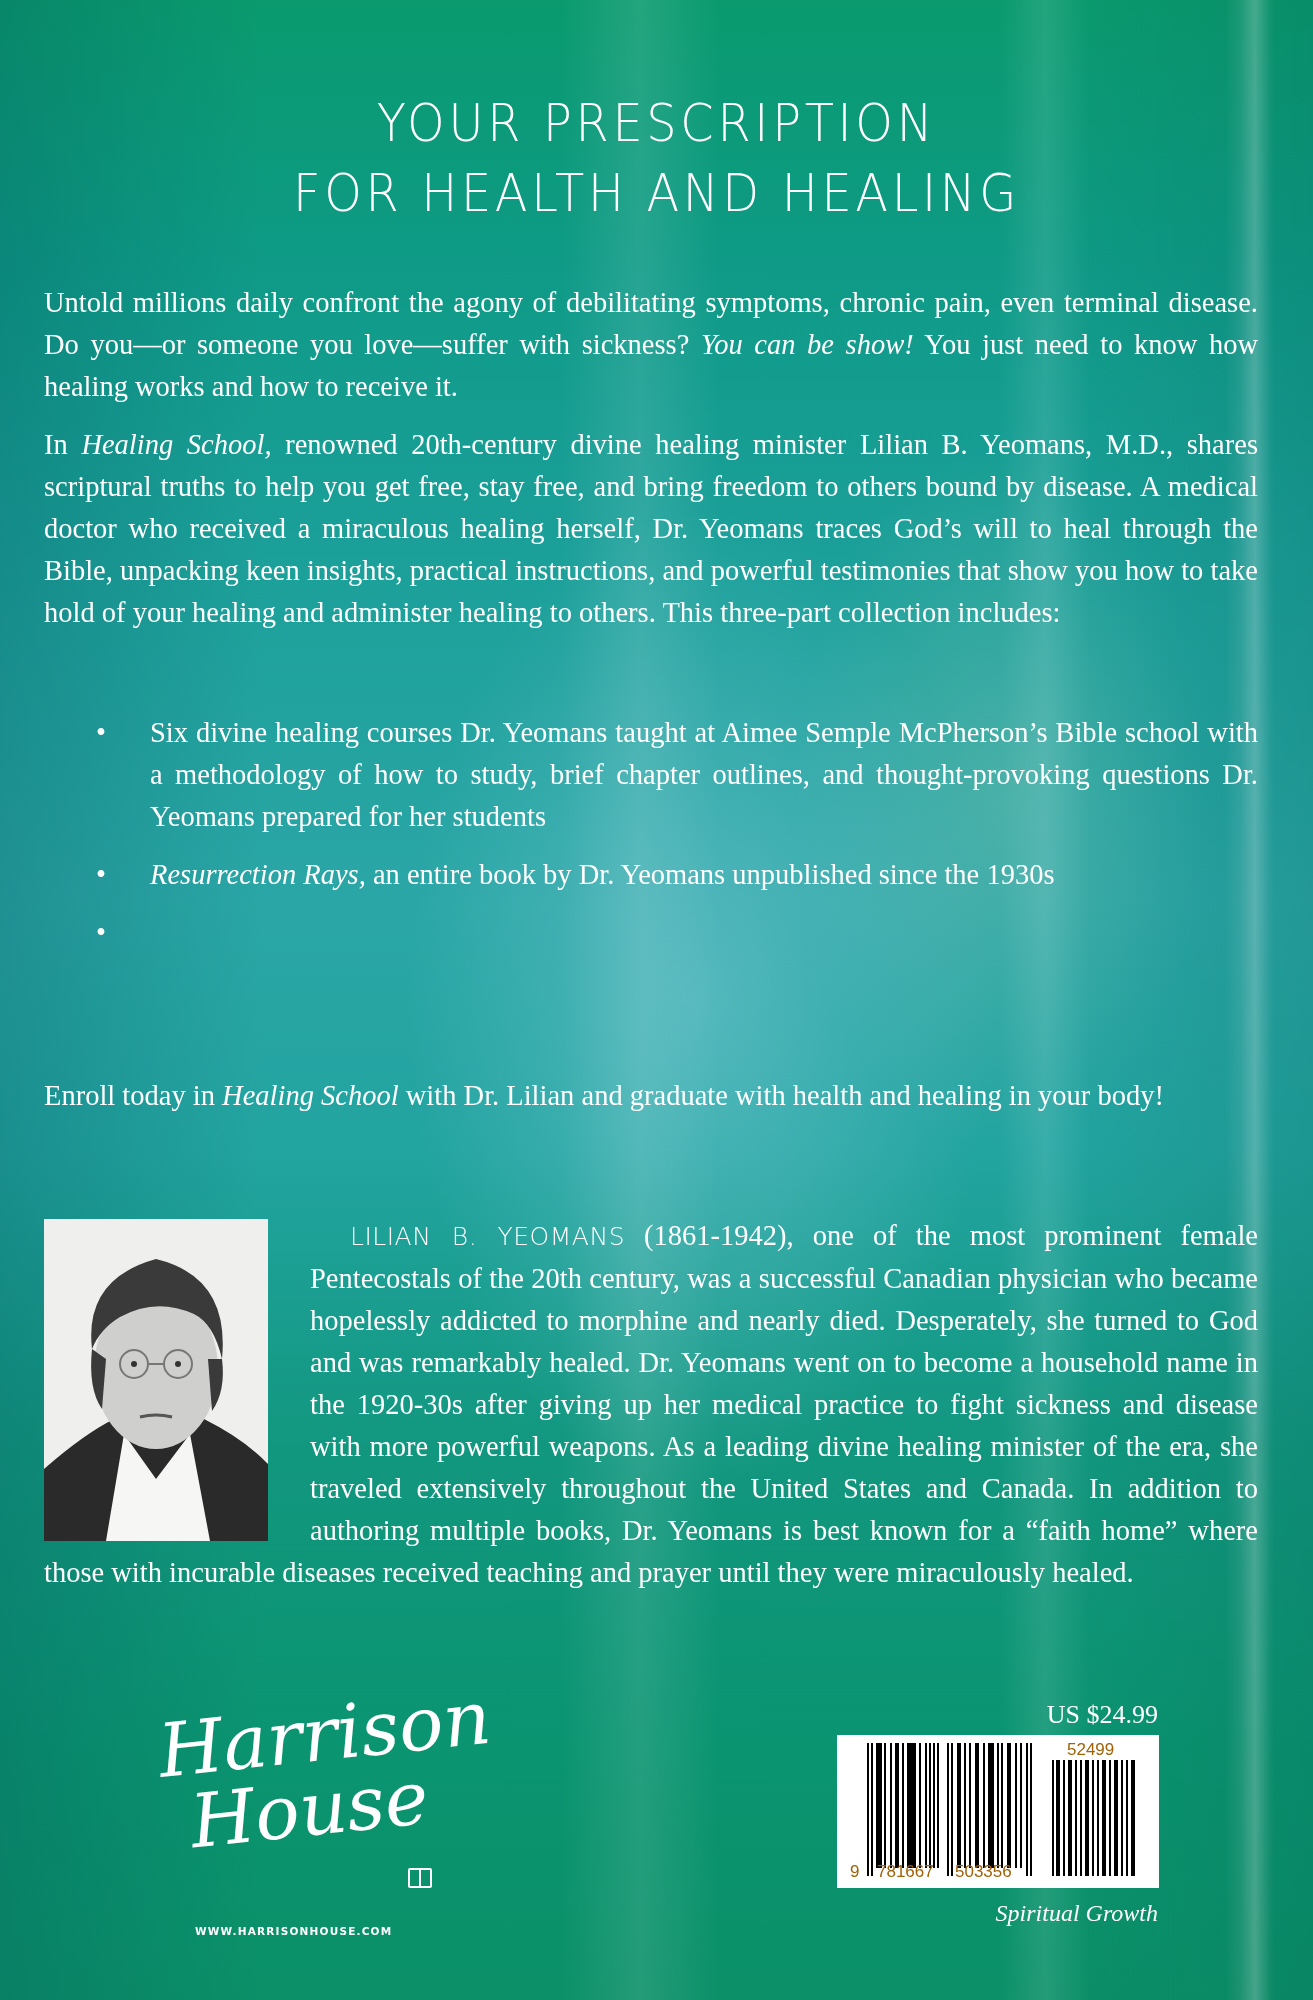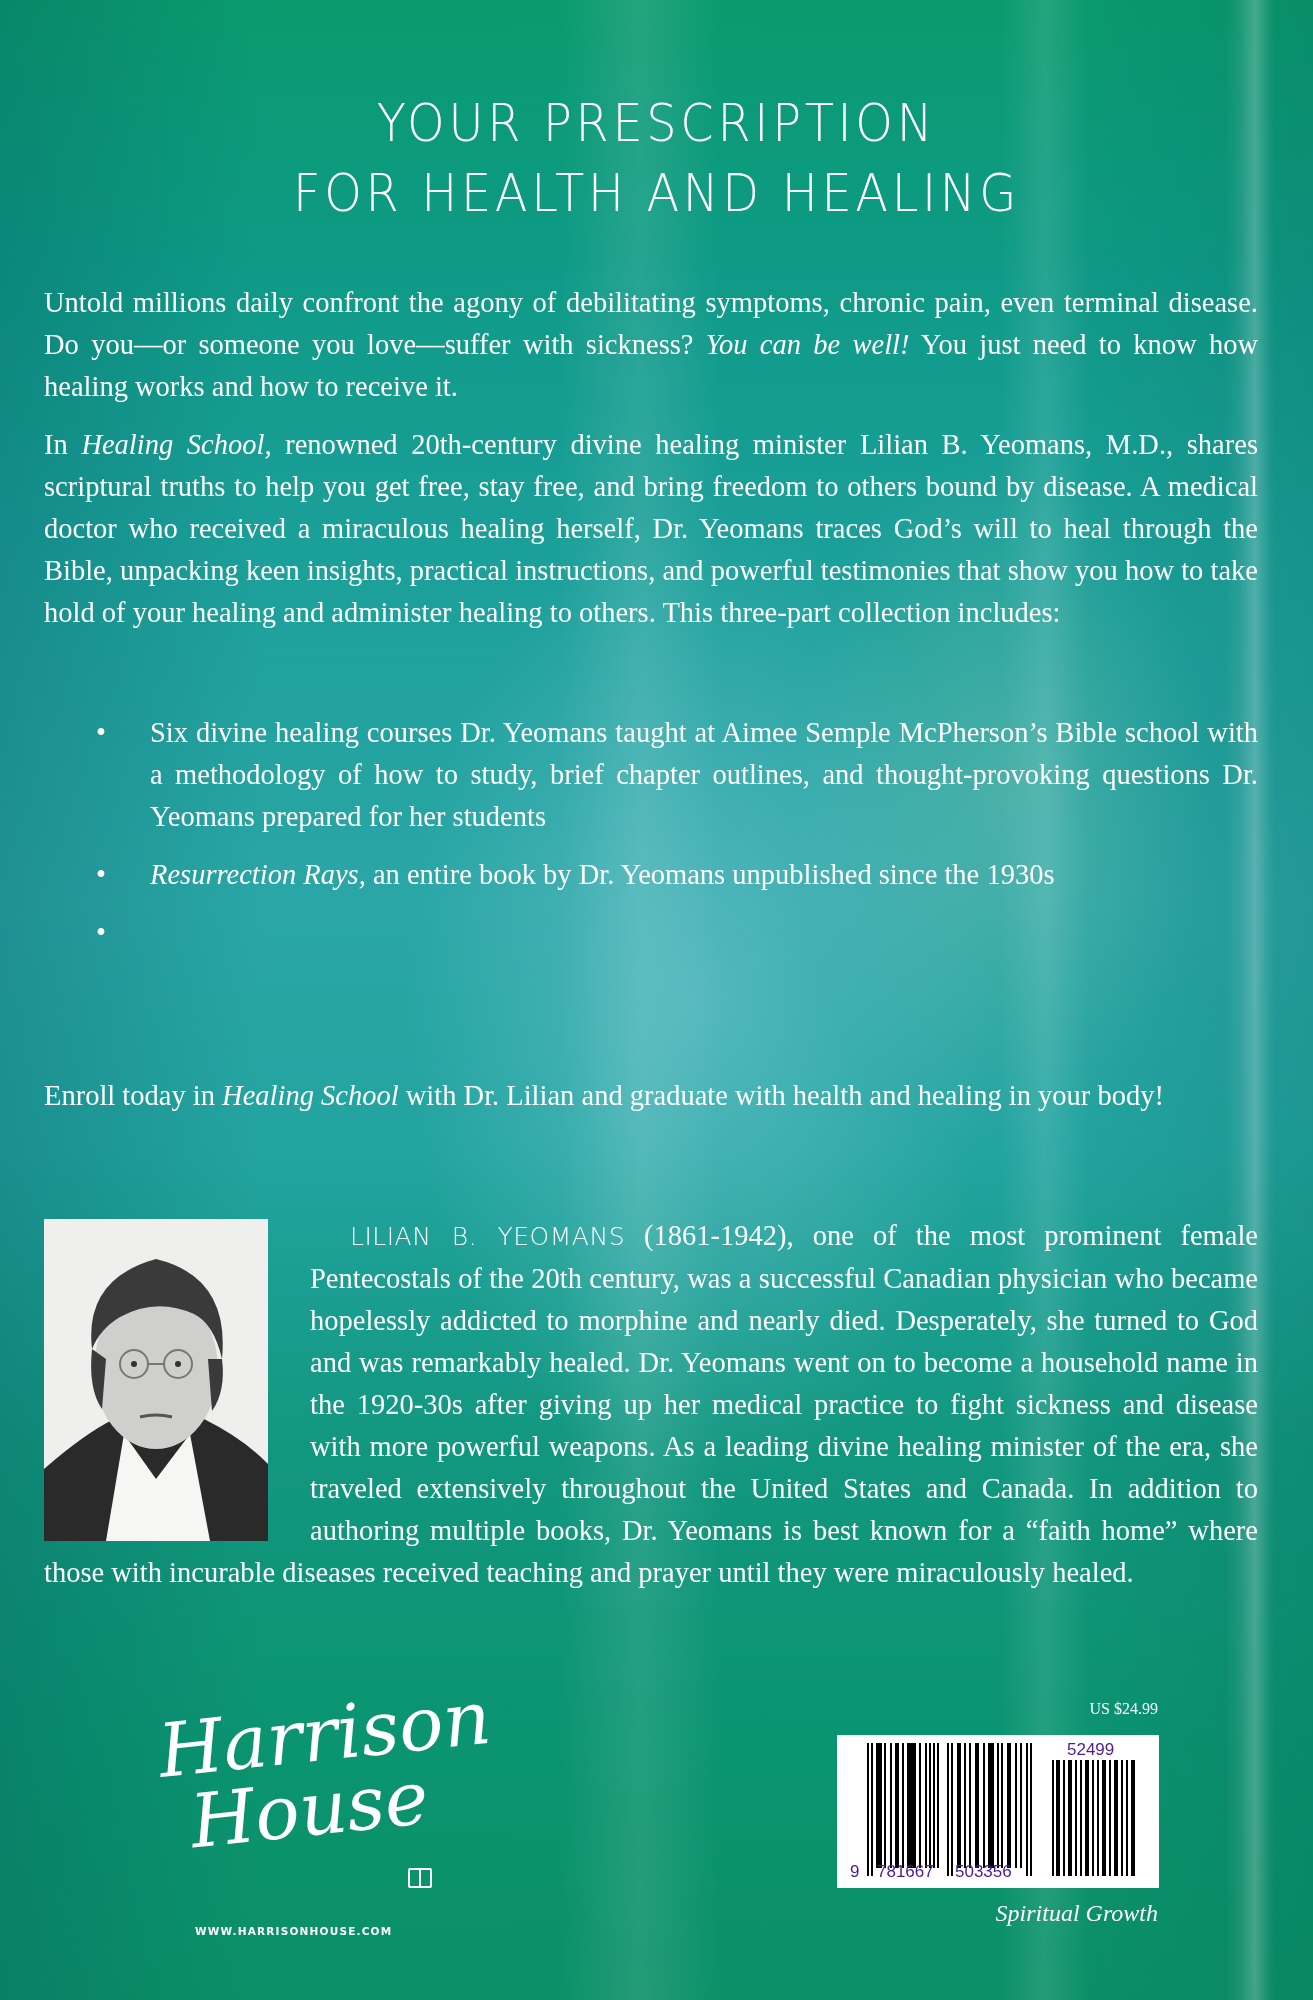--- a/index.html
+++ b/index.html
@@ -79,45 +79,45 @@
   .logo .url {
     position: absolute; left: 45px; top: 225px;
     font-family: "DejaVu Sans", sans-serif; font-weight: bold; font-size: 10.5px; letter-spacing: 1.2px;
   }
   .logo .mark {
     position: absolute; left: 258px; top: 168px; width: 24px; height: 20px;
     border: 2px solid #fff; border-radius: 2px;
   }
   .logo .mark::before { content: ""; position: absolute; left: 9px; top: -2px; width: 2px; height: 20px; background: #fff; }
 
-  .price { position: absolute; left: 988px; top: 1700px; width: 170px; text-align: right; font-size: 16px; }
+  .price { position: absolute; left: 988px; top: 1700px; width: 170px; text-align: right; font-size: 26px; }
   .barcode-box {
     position: absolute; left: 837px; top: 1735px; width: 322px; height: 153px; background: #ffffff;
   }
   .barcode-box .bars-main { position: absolute; left: 30px; top: 8px; width: 165px; height: 133px; }
   .barcode-box .bars-addon { position: absolute; left: 215px; top: 25px; width: 85px; height: 116px; }
   .barcode-box .num {
-    position: absolute; font-family: "Liberation Sans", sans-serif; color: #4c1d95; font-size: 17px; line-height: 17px;
+    position: absolute; font-family: "Liberation Sans", sans-serif; color: #a16207; font-size: 17px; line-height: 17px;
   }
   .category { position: absolute; left: 960px; top: 1900px; width: 198px; text-align: right; font-style: italic; font-size: 24px; }
 </style>
 </head>
 <body>
 
 <div class="side-shade"></div>
 <div class="streak" style="left:560px;width:160px;"></div>
 <div class="streak" style="left:1000px;width:90px;"></div>
 <div class="streak" style="left:1240px;width:30px;"></div>
 
 <h1 class="headline">
   <span>YOUR PRESCRIPTION</span><br>
   <span>FOR HEALTH AND HEALING</span>
 </h1>
 
-<p class="body-text" id="p1"><span>Untold millions daily confront the agony of debilitating symptoms, chronic pain, even terminal disease. Do you—or someone you love—suffer with sickness? </span><em>You can be well!</em><span> You just need to know how healing works and how to receive it.</span></p>
+<p class="body-text" id="p1"><span>Untold millions daily confront the agony of debilitating symptoms, chronic pain, even terminal disease. Do you—or someone you love—suffer with sickness? </span><em>You can be show!</em><span> You just need to know how healing works and how to receive it.</span></p>
 
 <p class="body-text" id="p2"><span>In </span><em>Healing School,</em><span> renowned 20th-century divine healing minister Lilian B. Yeomans, M.D., shares scriptural truths to help you get free, stay free, and bring freedom to others bound by disease. A medical doctor who received a miraculous healing herself, Dr. Yeomans traces God’s will to heal through the Bible, unpacking keen insights, practical instructions, and powerful testimonies that show you how to take hold of your healing and administer healing to others. This three-part collection includes:</span></p>
 
 <ul class="bullets">
   <li>
     <span class="dot">•</span>
     <em></em><span>Six divine healing courses Dr. Yeomans taught at Aimee Semple McPherson’s Bible school with a methodology of how to study, brief chapter outlines, and thought-provoking questions Dr. Yeomans prepared for her students</span>
   </li>
   <li>
     <span class="dot">•</span>

